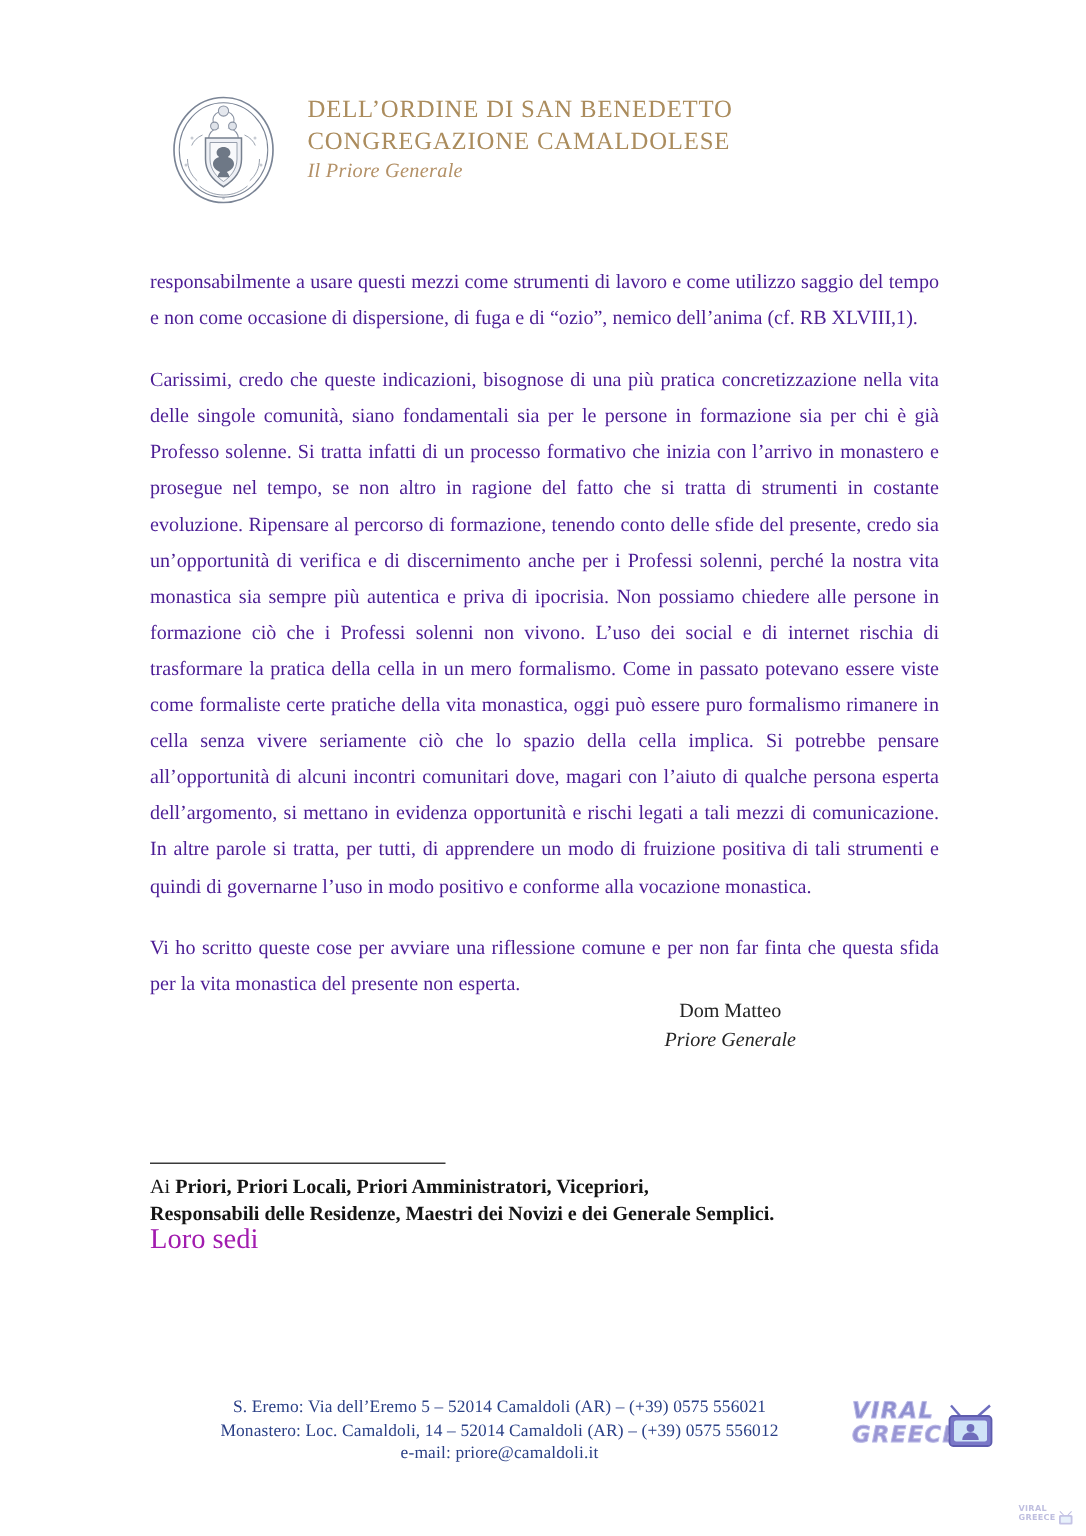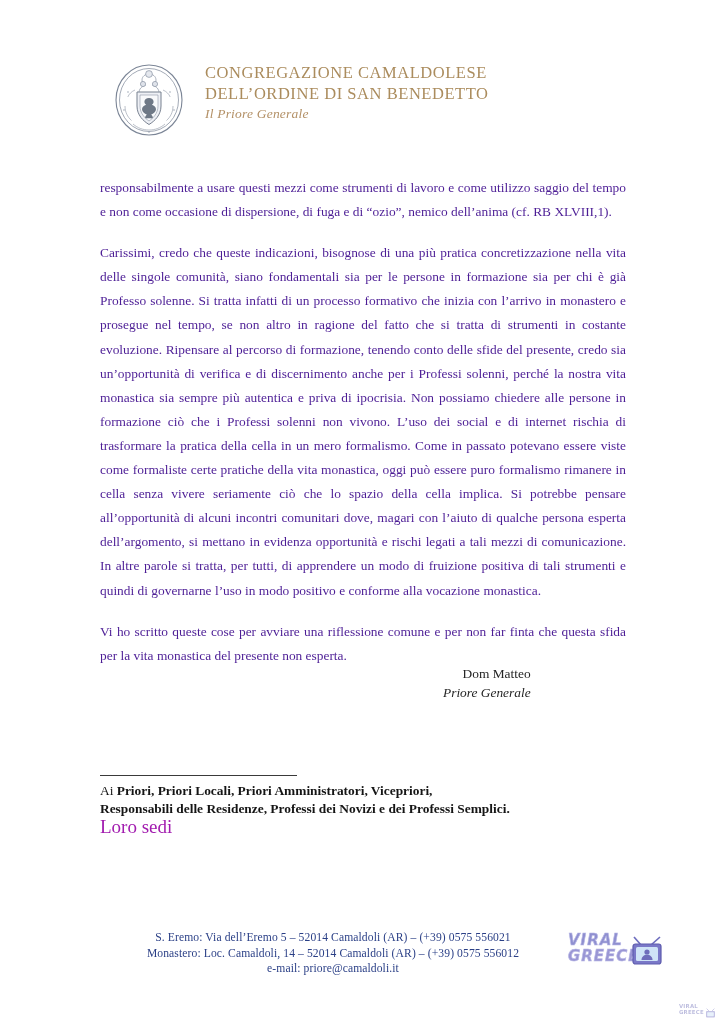--- a/index.html
+++ b/index.html
@@ -76,21 +76,21 @@
     text-justify: inter-word;
     margin: 0 0 17px 0;
   }
   .para:last-child { margin-bottom: 0; }
 
   
   .signature {
     position: absolute;
     left: 443px;
     top: 664px;
-    text-align: right;
+    text-align: center;
   }
   .sig-name {
     font-family: "Liberation Serif", serif;
     font-size: 13.4px;
     line-height: 19px;
     color: #242424;
   }
   .sig-role {
     font-family: "Liberation Serif", serif;
     font-size: 13.4px;
@@ -234,41 +234,41 @@
           <circle cx="15" cy="30" r="1"></circle>
             <circle cx="57" cy="30" r="1"></circle>
           <circle cx="11" cy="48" r="1"></circle>
             <circle cx="61" cy="48" r="1"></circle>
           <circle cx="36" cy="70" r="1"></circle>
         </g>
       </svg>
     </div>
 
     <div class="head-text">
+      <div class="org-line">DELL’ORDINE DI SAN BENEDETTO</div>
       <div class="org-line">CONGREGAZIONE CAMALDOLESE</div>
-      <div class="org-line">DELL’ORDINE DI SAN BENEDETTO</div>
       <div class="role-line">Il Priore Generale</div>
     </div>
   </div>
 
   <div class="body-block">
     <p class="para">responsabilmente a usare questi mezzi come strumenti di lavoro e come utilizzo saggio del tempo e non come occasione di dispersione, di fuga e di “ozio”, nemico dell’anima (cf. RB XLVIII,1).</p>
     <p class="para">Carissimi, credo che queste indicazioni, bisognose di una più pratica concretizzazione nella vita delle singole comunità, siano fondamentali sia per le persone in formazione sia per chi è già Professo solenne. Si tratta infatti di un processo formativo che inizia con l’arrivo in monastero e prosegue nel tempo, se non altro in ragione del fatto che si tratta di strumenti in costante evoluzione. Ripensare al percorso di formazione, tenendo conto delle sfide del presente, credo sia un’opportunità di verifica e di discernimento anche per i Professi solenni, perché la nostra vita monastica sia sempre più autentica e priva di ipocrisia. Non possiamo chiedere alle persone in formazione ciò che i Professi solenni non vivono. L’uso dei social e di internet rischia di trasformare la pratica della cella in un mero formalismo. Come in passato potevano essere viste come formaliste certe pratiche della vita monastica, oggi può essere puro formalismo rimanere in cella senza vivere seriamente ciò che lo spazio della cella implica. Si potrebbe pensare all’opportunità di alcuni incontri comunitari dove, magari con l’aiuto di qualche persona esperta dell’argomento, si mettano in evidenza opportunità e rischi legati a tali mezzi di comunicazione. In altre parole si tratta, per tutti, di apprendere un modo di fruizione positiva di tali strumenti e quindi di governarne l’uso in modo positivo e conforme alla vocazione monastica.</p>
     <p class="para">Vi ho scritto queste cose per avviare una riflessione comune e per non far finta che questa sfida per la vita monastica del presente non esperta.</p>
   </div>
 
   <div class="signature">
     <div class="sig-name">Dom Matteo</div>
     <div class="sig-role">Priore Generale</div>
   </div>
 
   <div class="addressee">
     <div class="addr-rule"></div>
     <div class="addr-line"><span>Ai </span><b>Priori, Priori Locali, Priori Amministratori, Vicepriori,</b></div>
-    <div class="addr-line"><b>Responsabili delle Residenze, Professi dei Novizi e dei Professi Semplici.</b></div>
+    <div class="addr-line"><b>Responsabili delle Residenze, Maestri dei Novizi e dei Generale Semplici.</b></div>
     <div class="addr-plain">Loro sedi</div>
   </div>
 
   <div class="footer">
     <div class="footer-line">S. Eremo: Via dell’Eremo 5 – 52014 Camaldoli (AR) – (+39) 0575 556021</div>
     <div class="footer-line">Monastero: Loc. Camaldoli, 14 – 52014 Camaldoli (AR) – (+39) 0575 556012</div>
     <div class="footer-line">e-mail: priore@camaldoli.it</div>
   </div>
 
   <div class="wm-logo">

